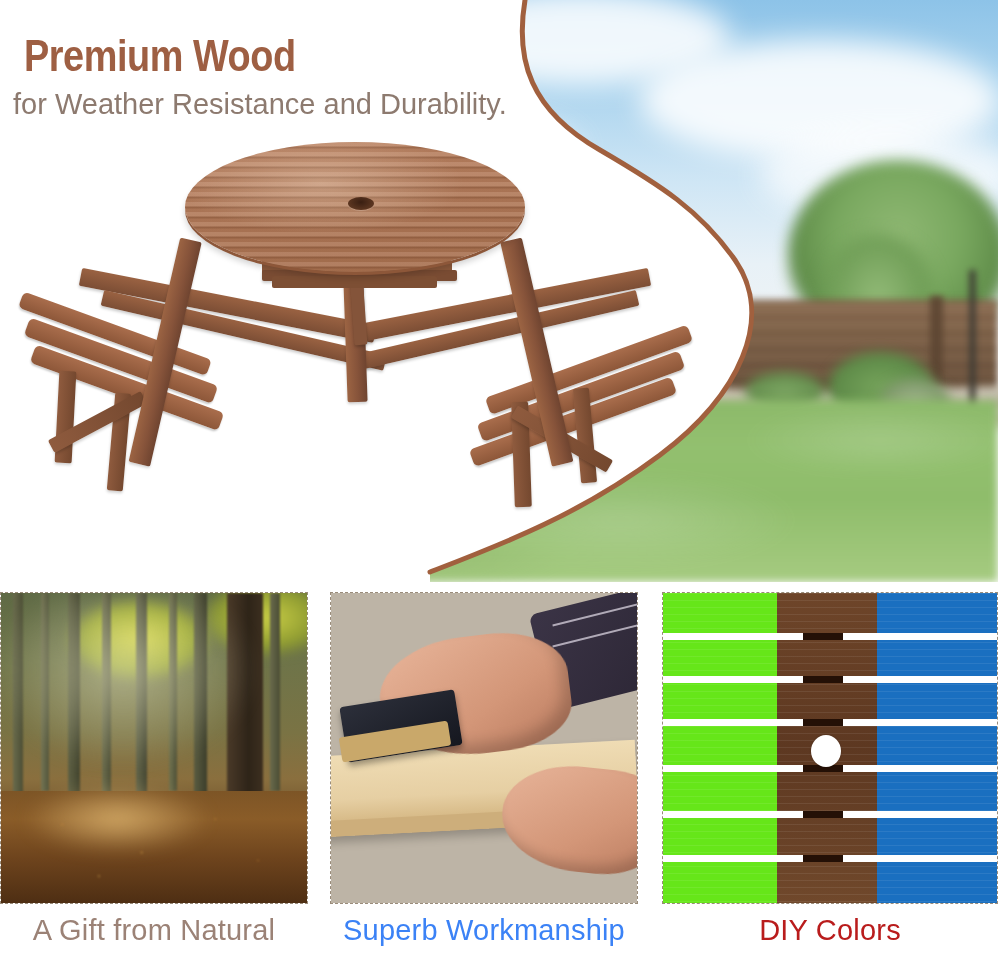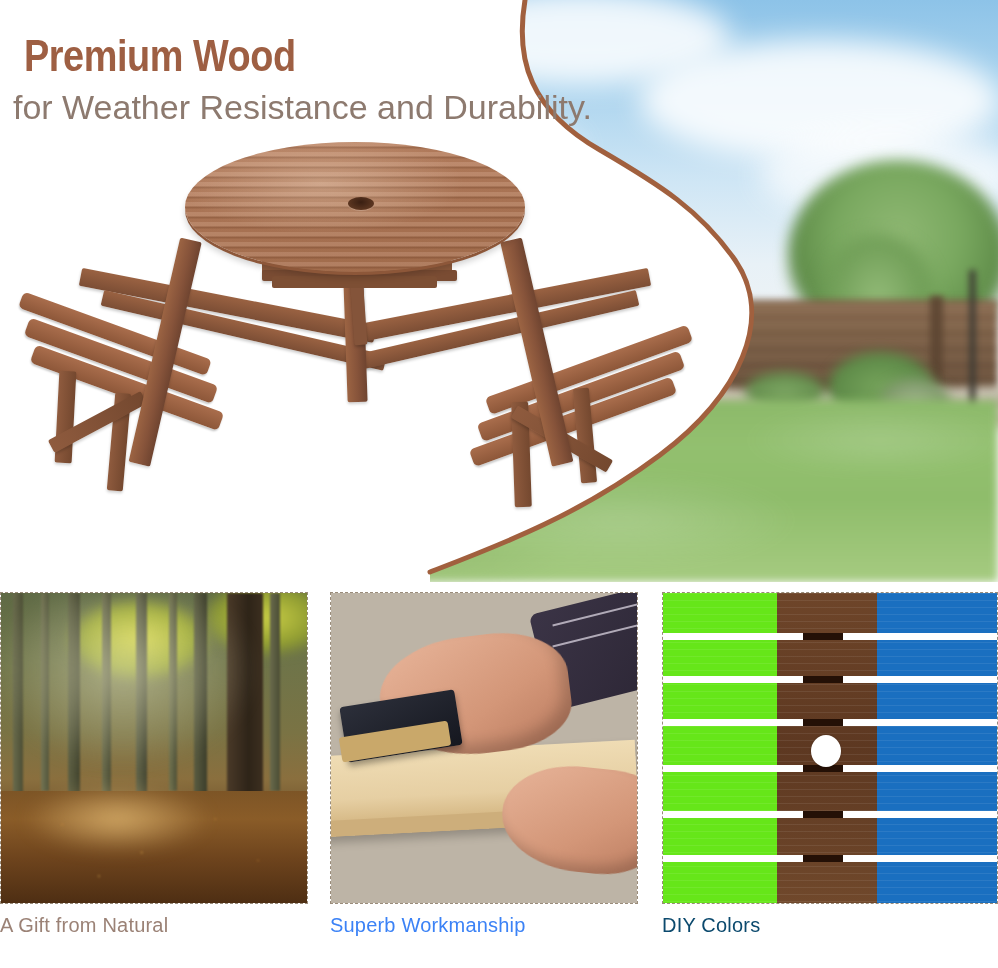--- a/index.html
+++ b/index.html
@@ -54,21 +54,21 @@
                    radial-gradient(ellipse 200px 50px at 880px 40px,rgba(255,255,255,.35),transparent 70%),
                    radial-gradient(ellipse 240px 60px at 400px 160px,rgba(120,160,90,.5),transparent 70%);}
   .pole{position:absolute;right:22px;top:270px;width:7px;height:150px;background:#3d3a33;filter:blur(3px);opacity:.85;}
 
   
   .white-mask{position:absolute;left:0;top:0;width:998px;height:582px;}
 
   
   .headline{position:absolute;left:24px;top:31px;font-size:44px;font-weight:bold;letter-spacing:-.5px;
       transform:scaleX(.86);transform-origin:left center;white-space:nowrap;}
-  .subhead{position:absolute;left:13px;top:88px;font-size:34px;white-space:nowrap;}
+  .subhead{position:absolute;left:13px;top:88px;font-size:29px;white-space:nowrap;}
 
   
   .table-art{position:absolute;left:0px;top:120px;width:720px;height:460px;}
 
   .tabletop{position:absolute;left:185px;top:22px;width:340px;height:130px;border-radius:50%;
       background:linear-gradient(180deg,#b4itsn 0,#b4785a 0%,#a96d50 100%);
       background:linear-gradient(175deg,#bb8363 0%,#b27a59 40%,#a56d4c 100%);
       box-shadow:0 3px 0 #8d5739, 0 6px 6px rgba(0,0,0,.18);}
   .top-slats{position:absolute;left:0;top:0;width:100%;height:100%;border-radius:50%;
       background:repeating-linear-gradient(180deg,
@@ -111,21 +111,21 @@
 
   
   .swoosh{position:absolute;left:0;top:0;width:998px;height:582px;pointer-events:none;}
 
   
   .panels{position:absolute;left:0;top:592px;width:998px;height:376px;}
   .panel{position:absolute;top:0;width:308px;height:312px;border:1px dashed #9a8c7a;box-sizing:border-box;overflow:hidden;background:#fff;}
   .p1{left:0;}
   .p2{left:330px;}
   .p3{left:662px;width:336px;}
-  .caption{position:absolute;top:322px;width:100%;text-align:left;font-size:20px;letter-spacing:.2px;}
+  .caption{position:absolute;top:322px;width:100%;text-align:center;font-size:29px;letter-spacing:.2px;}
   .cap1{left:0;width:308px;}
   .cap2{left:330px;width:308px;}
   .cap3{left:662px;width:336px;}
 
   
   .forest{position:absolute;inset:0;background:linear-gradient(180deg,#5f6a45 0%,#6e7449 22%,#7a7344 45%,#8a6f3e 60%,#6d4f2a 74%,#56381d 100%);}
   .f-haze{position:absolute;left:0;top:0;right:0;height:62%;
       background:radial-gradient(ellipse 60% 70% at 40% 40%,rgba(226,226,190,.55),transparent 72%);filter:blur(10px);}
   .trunk{position:absolute;top:0;border-radius:1px;filter:blur(1.2px);}
   .canopy{position:absolute;border-radius:50%;filter:blur(6px);}
@@ -326,16 +326,16 @@
         <div class="gap-dark" style="left:140px;width:40px;top:126px"></div>
         <div class="gap-dark" style="left:140px;width:40px;top:172px"></div>
         <div class="gap-dark" style="left:140px;width:40px;top:218px"></div>
         <div class="gap-dark" style="left:140px;width:40px;top:262px"></div>
       </div>
       <div class="diy-hole" style="left:148px;top:142px"></div>
     </div>
 
     <div class="caption cap1" style="color:#9b8276">A Gift from Natural</div>
     <div class="caption cap2" style="color:#3b82f6">Superb Workmanship</div>
-    <div class="caption cap3" style="color:#0c4a6e">DIY Colors</div>
+    <div class="caption cap3" style="color:#b91c1c">DIY Colors</div>
   </div>
 
 </div>
 
 </body></html>

